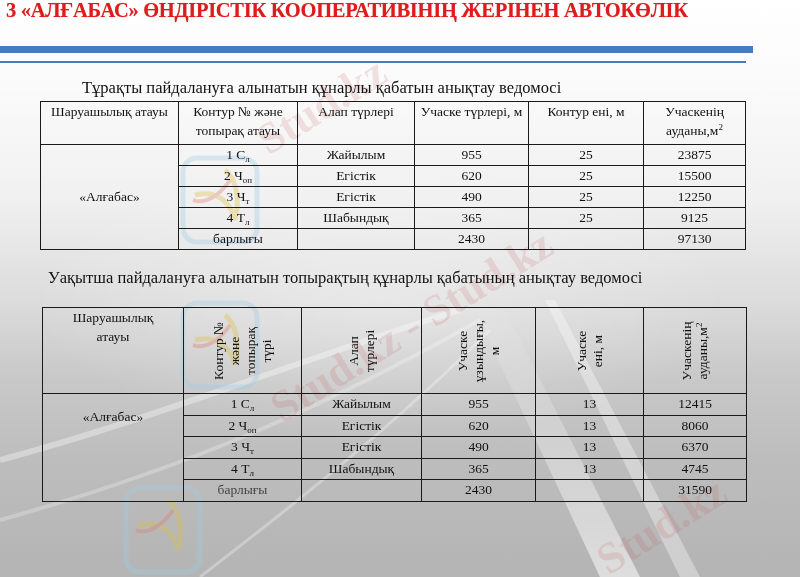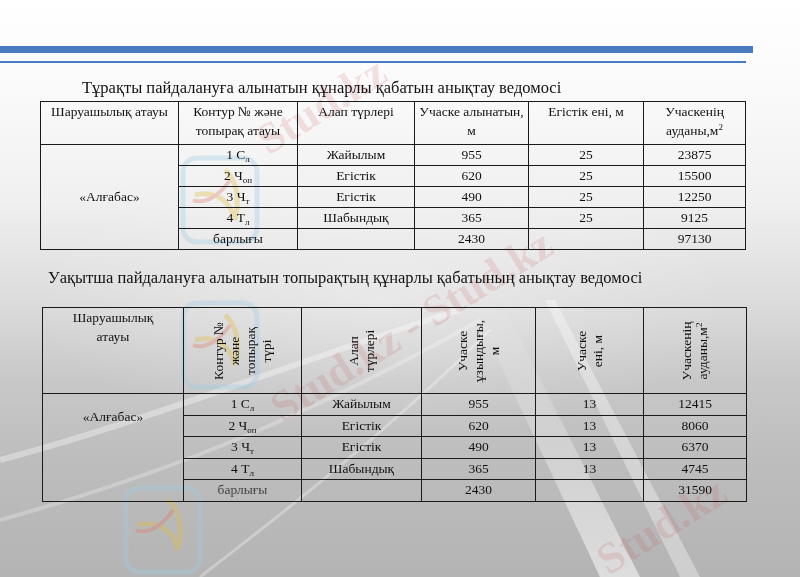--- a/index.html
+++ b/index.html
@@ -87,41 +87,42 @@
   <path d="M20 45 C 40 40, 55 50, 60 70 C 65 50, 62 30, 50 20" stroke="#e0c040" stroke-width="5" fill="none"></path>
   <path d="M18 50 C 30 55, 45 45, 55 30" stroke="#e07a6a" stroke-width="4" fill="none"></path>
 </svg>
 <svg class="wm-logo" viewBox="0 0 90 100" style="left:118px; top:480px;">
   <rect x="8" y="8" width="74" height="84" rx="14" fill="none" stroke="#9ecde6" stroke-width="5"></rect>
   <path d="M20 45 C 40 40, 55 50, 60 70 C 65 50, 62 30, 50 20" stroke="#e0c040" stroke-width="5" fill="none"></path>
   <path d="M18 50 C 30 55, 45 45, 55 30" stroke="#e07a6a" stroke-width="4" fill="none"></path>
 </svg>
 
 <div class="slide-title">
+  <div>3 «АЛҒАБАС» ӨНДІРІСТІК КООПЕРАТИВІНІҢ ЖЕРІНЕН АВТОКӨЛІК</div>
 </div>
 <div class="rule-thick"></div>
 <div class="rule-thin"></div>
 
 <div class="caption" style="left:46px; top:78px;margin-left:36px;">Тұрақты пайдалануға алынатын құнарлы қабатын анықтау ведомосі</div>
 <table class="ved" id="t1">
   <colgroup>
     <col style="width:138px">
       <col style="width:119px">
       <col style="width:117px">
       <col style="width:114px">
       <col style="width:115px">
       <col style="width:102px">
   </colgroup>
   <tbody>
       <tr class="hdr">
     <th>Шаруашылық атауы</th>
     <th>Контур № және топырақ атауы</th>
     <th>Алап түрлері</th>
-    <th>Учаске алынатын, м</th>
-    <th>Егістік ені, м</th>
+    <th>Учаске түрлері, м</th>
+    <th>Контур ені, м</th>
     <th><span>Учаскенің ауданы,м</span><sup>2</sup></th>
   </tr>
   <tr class="row">
     <td rowspan="5">«Алғабас»</td>
     <td><span>1 С</span><sub>л</sub></td>
     <td>Жайылым</td>
     <td>955</td>
     <td>25</td>
     <td>23875</td>
   </tr>

